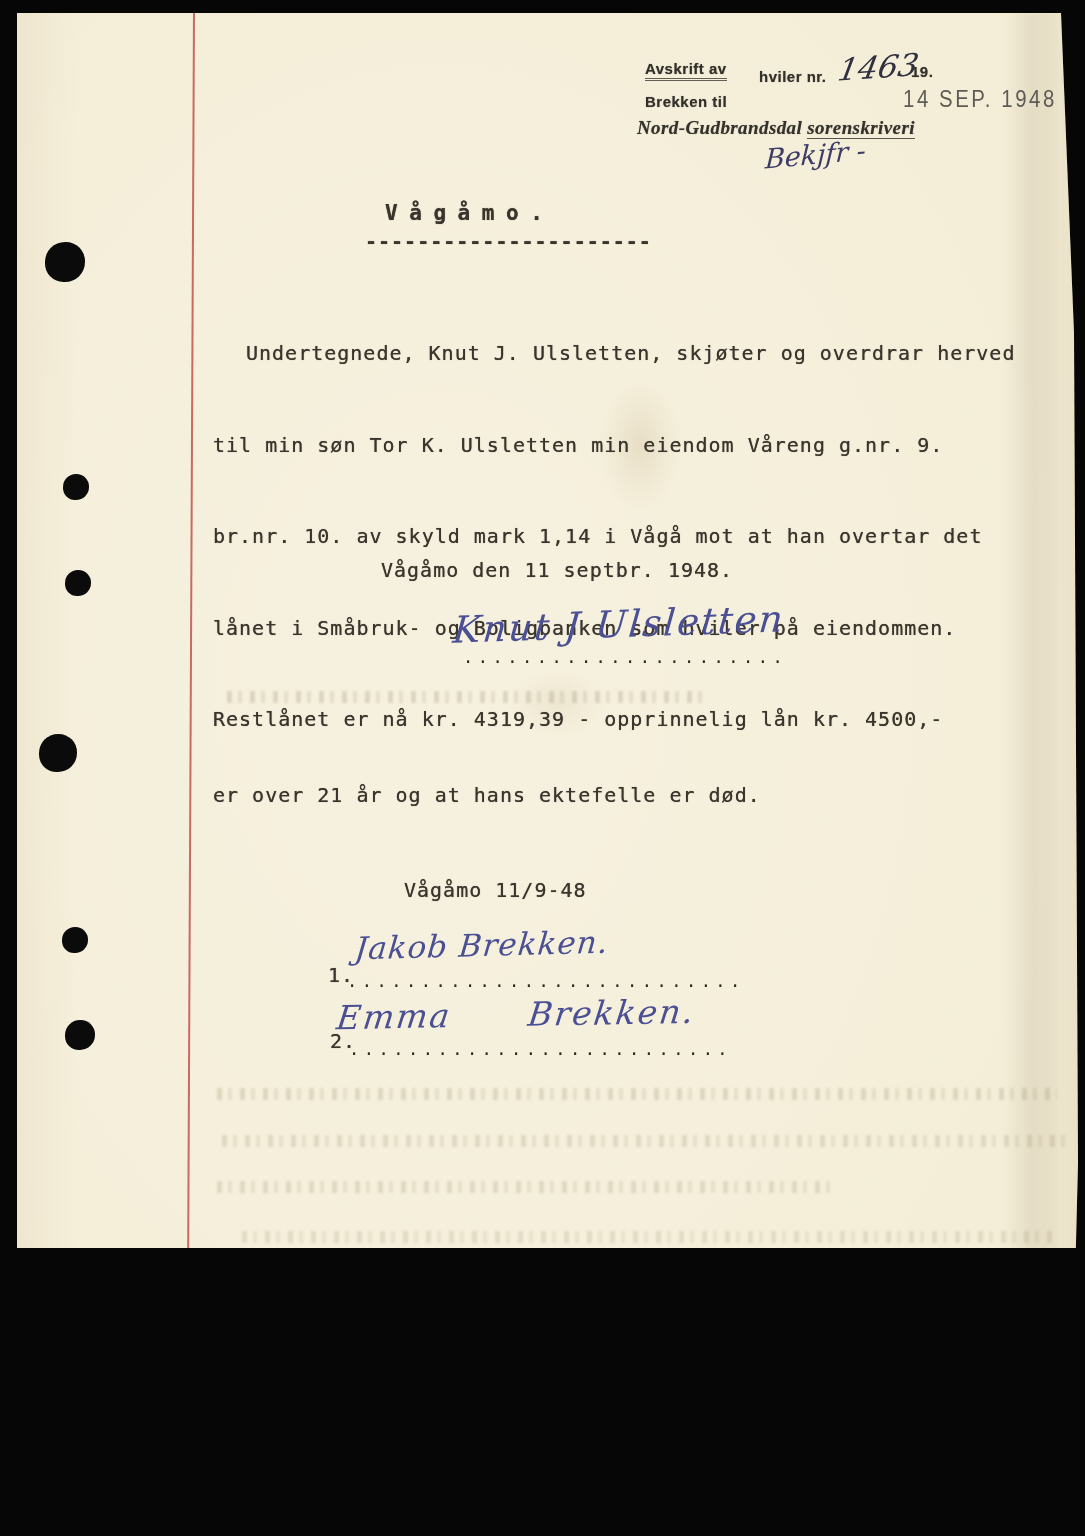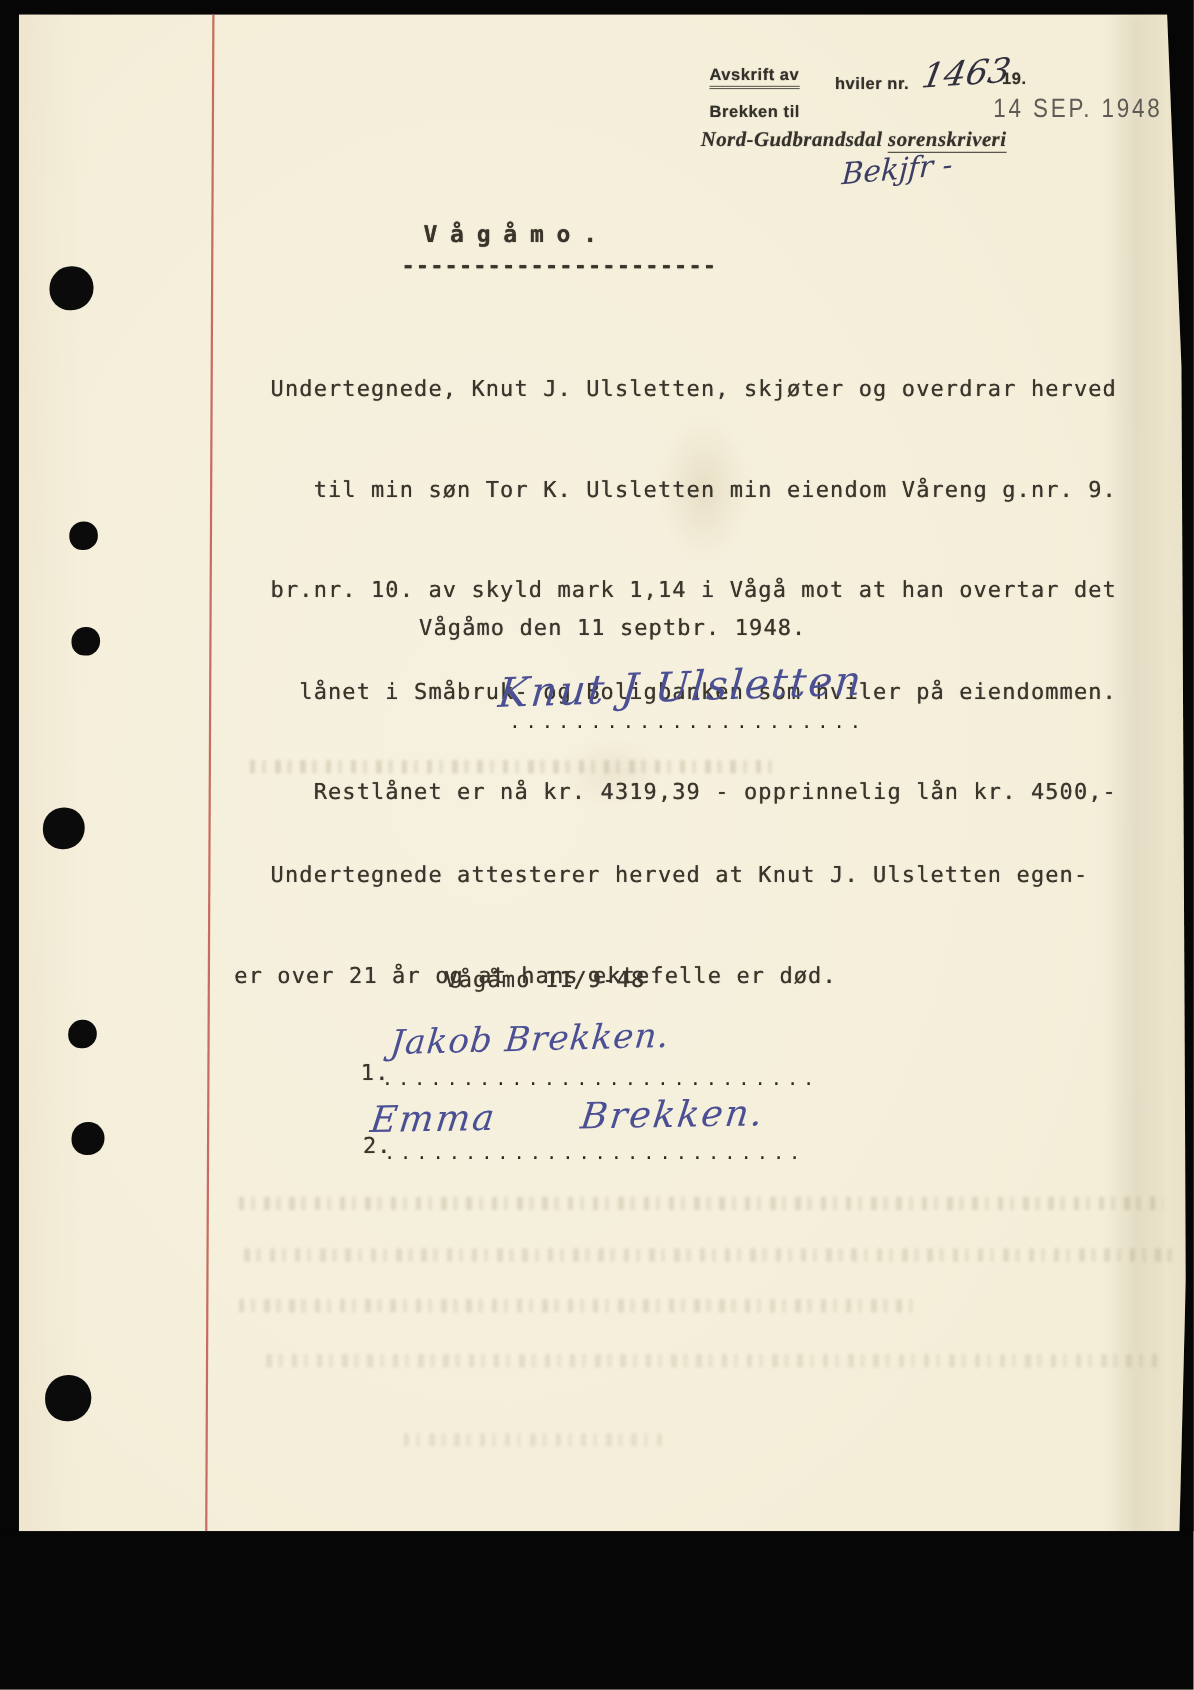--- a/index.html
+++ b/index.html
@@ -1,16 +1,16 @@
 <!DOCTYPE html>
 <html><head>
 <meta charset="utf-8">
 <style>
   html,body{margin:0;padding:0;background:#060606;}
-  .stage{position:relative;width:1085px;height:1392px;background:#060606;overflow:hidden;
+  .stage{position:relative;width:1085px;height:1248px;background:#060606;overflow:hidden;
          font-family:"DejaVu Sans Mono",monospace;}
   
   .paper{position:absolute;left:17px;top:13px;width:1062px;height:1505px;
     background:
       radial-gradient(60px 95px at 623px 432px, rgba(190,160,120,.22), transparent 70%),
       radial-gradient(70px 50px at 540px 690px, rgba(185,160,125,.14), transparent 70%),
       radial-gradient(900px 1200px at 40% 45%, rgba(255,255,252,.20), transparent 80%),
       linear-gradient(90deg, rgba(226,208,180,.30) 0px, rgba(226,208,180,0) 60px),
       linear-gradient(270deg, rgba(205,190,155,.28) 0px, rgba(205,190,155,0) 70px),
       linear-gradient(0deg, rgba(210,196,160,.18) 0px, rgba(210,196,160,0) 50px),
@@ -73,37 +73,36 @@
     <div class="office" style="left:620px;top:104px;">
       <span>Nord-Gudbrandsdal </span><span class="u">sorenskriveri</span>
     </div>
     <div class="script" style="left:748px;top:126px;font-size:27px;color:#3d3d66;transform:rotate(-5deg) skewX(-8deg);">Bekjfr -</div>
 
     <div class="datestamp" style="left:886px;top:72px;">14 SEP. 1948</div>
 
     <div class="title" style="left:368px;top:188px;">Vågåmo.</div>
     <div class="dashes" style="left:348px;top:216px;">----------------------</div>
 
-    <div class="tw par" style="left:196px;top:271px;text-align:right;">
+    <div class="tw par" style="left:196px;top:271px;">
       <div class="line indent">Undertegnede, Knut J. Ulsletten, skjøter og overdrar herved</div>
       <div class="line">til min søn Tor K. Ulsletten min eiendom Våreng g.nr. 9.</div>
       <div class="line">br.nr. 10. av skyld mark 1,14 i Vågå mot at han overtar det</div>
       <div class="line">lånet i Småbruk- og Boligbanken som hviler på eiendommen.</div>
       <div class="line">Restlånet er nå kr. 4319,39 - opprinnelig lån kr. 4500,-</div>
     </div>
 
     <div class="tw" style="left:364px;top:545px;">Vågåmo den 11 septbr. 1948.</div>
 
     <div class="script" style="left:436px;top:590px;font-size:37px;letter-spacing:2px;transform:rotate(-2deg) skewX(-7deg);">Knut J Ulsletten</div>
     <div class="dots" style="left:446px;top:634px;">......................</div>
 
     <div class="ghost" style="left:210px;top:678px;width:480px;opacity:.55;"></div>
 
     <div class="tw par" style="left:196px;top:713px;">
-      <div class="line indent">Undertegnede attesterer herved at Knut J. Ulsletten egen-</div>
       <div class="line">er over 21 år og at hans ektefelle er død.</div>
     </div>
 
     <div class="tw" style="left:371px;top:865px;margin-left:16px;">Vågåmo 11/9-48</div>
 
     <div class="tw" style="left:311px;top:950px;">1.</div>
     <div class="dots" style="left:330px;top:958px;">...........................</div>
     <div class="script" style="left:338px;top:914px;font-size:31px;letter-spacing:1px;transform:rotate(-1.5deg) skewX(-7deg);">Jakob Brekken.</div>
 
     <div class="tw" style="left:313px;top:1016px;">2.</div>

